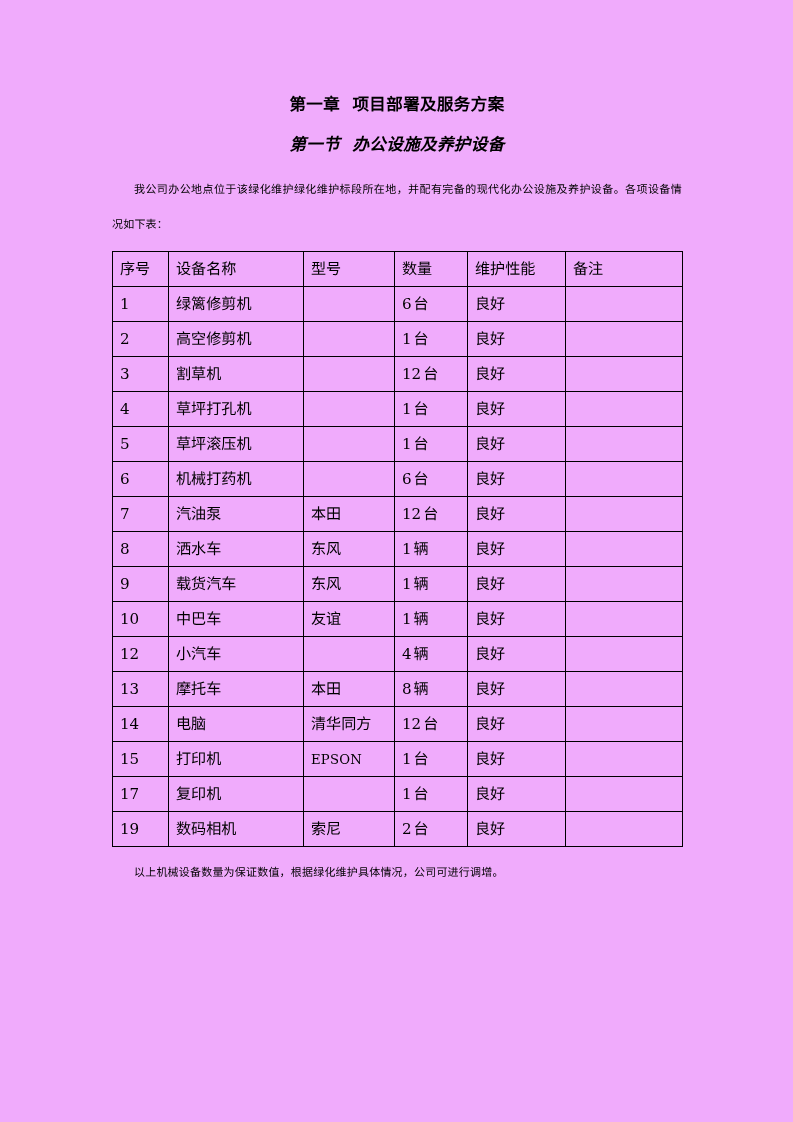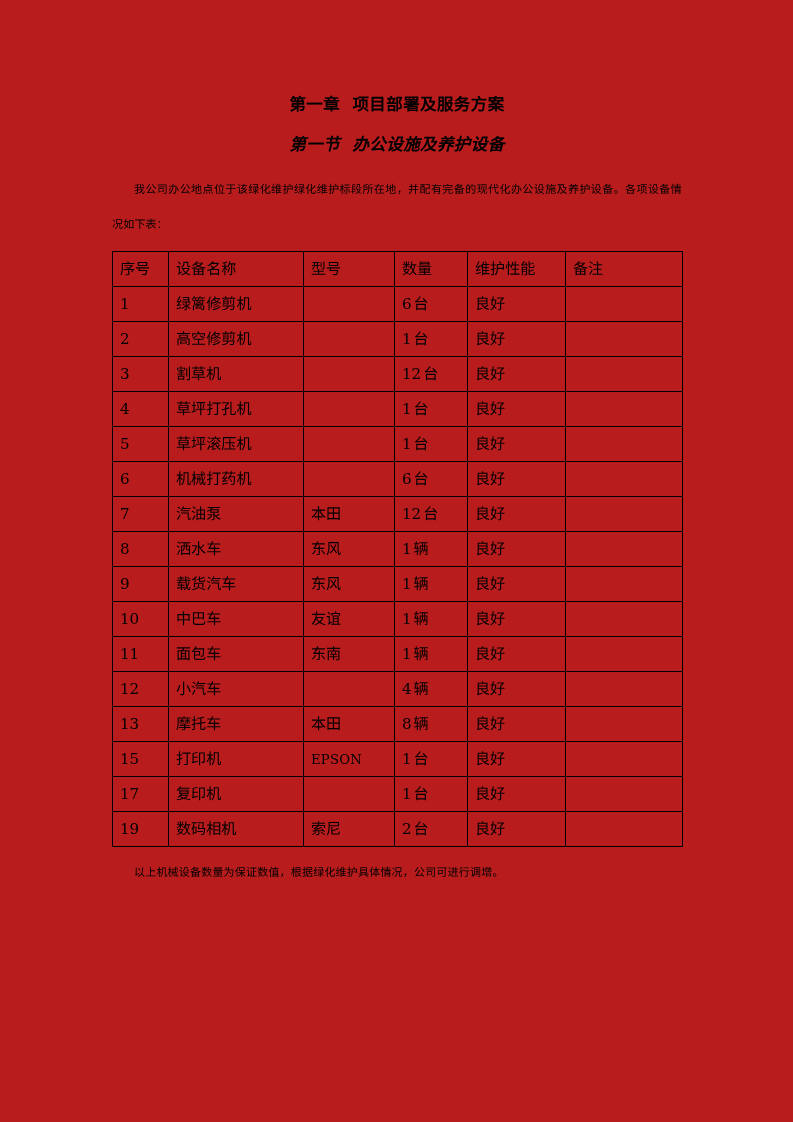--- a/index.html
+++ b/index.html
@@ -13,21 +13,21 @@
     height: 1122px;
     font-family: "DejaVu Serif", "Liberation Serif", serif;
     color: #000000;
     -webkit-font-smoothing: antialiased;
   }
   .page {
     position: relative;
     width: 793px;
     height: 1122px;
     box-sizing: border-box;
-    background: #b91c1c;
+    background: #f0abfc;
     overflow: hidden;
   }
   .content {
     position: absolute;
     left: 112px;
     top: 88px;
     width: 570px;
   }
 
   
@@ -198,44 +198,44 @@
           </tr>
           <tr>
             <td><span class="num">10</span></td>
             <td>中巴车</td>
             <td>友谊</td>
             <td class="qty"><span class="num">1</span>辆</td>
             <td>良好</td>
             <td></td>
           </tr>
           <tr>
-            <td><span class="num">11</span></td>
-            <td>面包车</td>
-            <td>东南</td>
-            <td class="qty"><span class="num">1</span>辆</td>
-            <td>良好</td>
-            <td></td>
-          </tr>
-          <tr>
             <td><span class="num">12</span></td>
             <td>小汽车</td>
             <td></td>
             <td class="qty"><span class="num">4</span>辆</td>
             <td>良好</td>
             <td></td>
           </tr>
           <tr>
             <td><span class="num">13</span></td>
             <td>摩托车</td>
             <td>本田</td>
             <td class="qty"><span class="num">8</span>辆</td>
             <td>良好</td>
             <td></td>
           </tr>
           <tr>
+            <td><span class="num">14</span></td>
+            <td>电脑</td>
+            <td>清华同方</td>
+            <td class="qty"><span class="num">12</span>台</td>
+            <td>良好</td>
+            <td></td>
+          </tr>
+          <tr>
             <td><span class="num">15</span></td>
             <td>打印机</td>
             <td><span class="latin">EPSON</span></td>
             <td class="qty"><span class="num">1</span>台</td>
             <td>良好</td>
             <td></td>
           </tr>
           <tr>
             <td><span class="num">17</span></td>
             <td>复印机</td>

